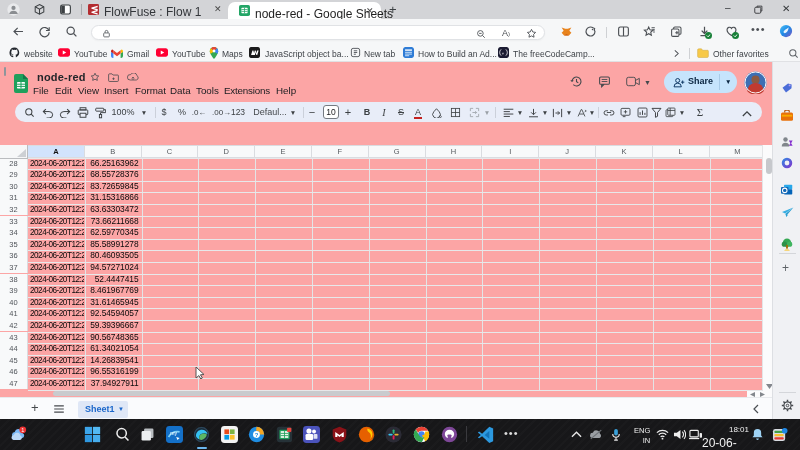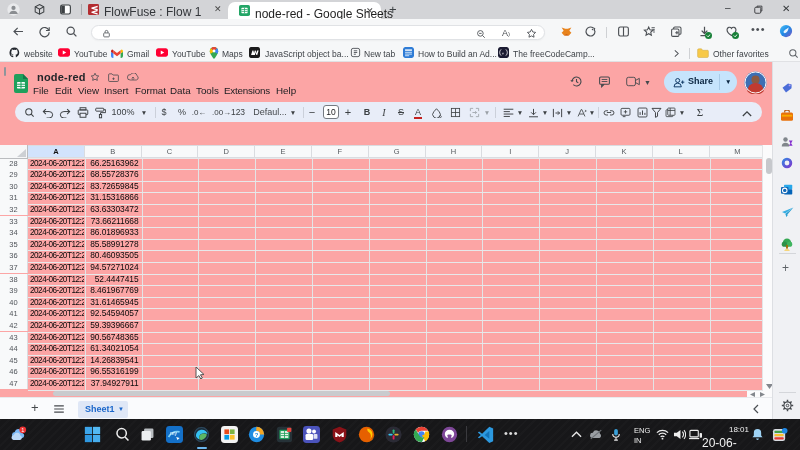--- a/index.html
+++ b/index.html
@@ -466,21 +466,21 @@
 <div class="ca" style="top:192.3px">2024-06-20T12:23:41.51Z</div>
 <div class="cb" style="top:192.3px">31.15316866</div>
 <div class="rh" style="top:203.9px">32</div>
 <div class="ca" style="top:203.9px">2024-06-20T12:24:48.51Z</div>
 <div class="cb" style="top:203.9px">63.63303472</div>
 <div class="rh" style="top:215.5px">33</div>
 <div class="ca" style="top:215.5px">2024-06-20T12:25:45.51Z</div>
 <div class="cb" style="top:215.5px">73.66211668</div>
 <div class="rh" style="top:227.1px">34</div>
 <div class="ca" style="top:227.1px">2024-06-20T12:26:42.51Z</div>
-<div class="cb" style="top:227.1px">86.01896933</div>
+<div class="cb" style="top:227.1px">62.59770345</div>
 <div class="rh" style="top:238.7px">35</div>
 <div class="ca" style="top:238.7px">2024-06-20T12:27:49.51Z</div>
 <div class="cb" style="top:238.7px">85.58991278</div>
 <div class="rh" style="top:250.3px">36</div>
 <div class="ca" style="top:250.3px">2024-06-20T12:28:46.51Z</div>
 <div class="cb" style="top:250.3px">80.46093505</div>
 <div class="rh" style="top:261.9px">37</div>
 <div class="ca" style="top:261.9px">2024-06-20T12:29:43.51Z</div>
 <div class="cb" style="top:261.9px">94.57271024</div>
 <div class="rh" style="top:273.5px">38</div>
@@ -703,21 +703,21 @@
       <path d="M1 6.5 6 1.5l5 5"></path>
     </svg>
   <svg class="trayico" style="left:589px;width:14px;height:11px;top:10px" viewBox="0 0 16 12">
       <path d="M4 10a3 3 0 0 1 .4-6A4.2 4.2 0 0 1 12.5 5 2.8 2.8 0 0 1 12 10z" fill="#9a9ea3"></path>
       <path d="M2 11 14 1" stroke="#6d7176" stroke-width="1.3"></path>
     </svg>
   <svg class="trayico" style="left:611px;width:10px;height:13px;top:9px" viewBox="0 0 10 14">
       <rect x="3" y="1" width="4" height="7" rx="2" fill="#3aa0d8"></rect>
       <path d="M1.5 6.5a3.5 3.5 0 0 0 7 0M5 10v3M3 13h4" stroke="#e8e8e8" stroke-width="1.2" fill="none"></path>
     </svg>
-  <div class="abs" style="left:634px;top:7px;font-size:7.5px;color:#f0f0f0;line-height:1.3;text-align:left">ENG<br>IN</div>
+  <div class="abs" style="left:634px;top:7px;font-size:7.5px;color:#f0f0f0;line-height:1.3;text-align:right">ENG<br>IN</div>
   <svg class="trayico" style="left:656px;width:13px;height:11px;top:10px" viewBox="0 0 14 11" fill="none" stroke="#ededed" stroke-width="1.3">
       <path d="M1 3.5a8.5 8.5 0 0 1 12 0M3 5.8a5.6 5.6 0 0 1 8 0M5 8a2.8 2.8 0 0 1 4 0"></path>
       <circle cx="7" cy="10" r="1" fill="#ededed" stroke="none"></circle>
     </svg>
   <svg class="trayico" style="left:674px;width:12px;height:11px;top:10px" viewBox="0 0 13 11">
       <path d="M0 3.5h3L7 .5v10l-4-3H0z" fill="#ededed"></path>
       <path d="M9 2.5a4.5 4.5 0 0 1 0 6M10.8.8a7 7 0 0 1 0 9.4" stroke="#ededed" stroke-width="1.2" fill="none"></path>
     </svg>
   <svg class="trayico" style="left:689px;width:13px;height:11px;top:10px" viewBox="0 0 14 11">
       <rect x="1" y="1" width="9" height="7" rx="1" fill="none" stroke="#ededed" stroke-width="1.2"></rect>

